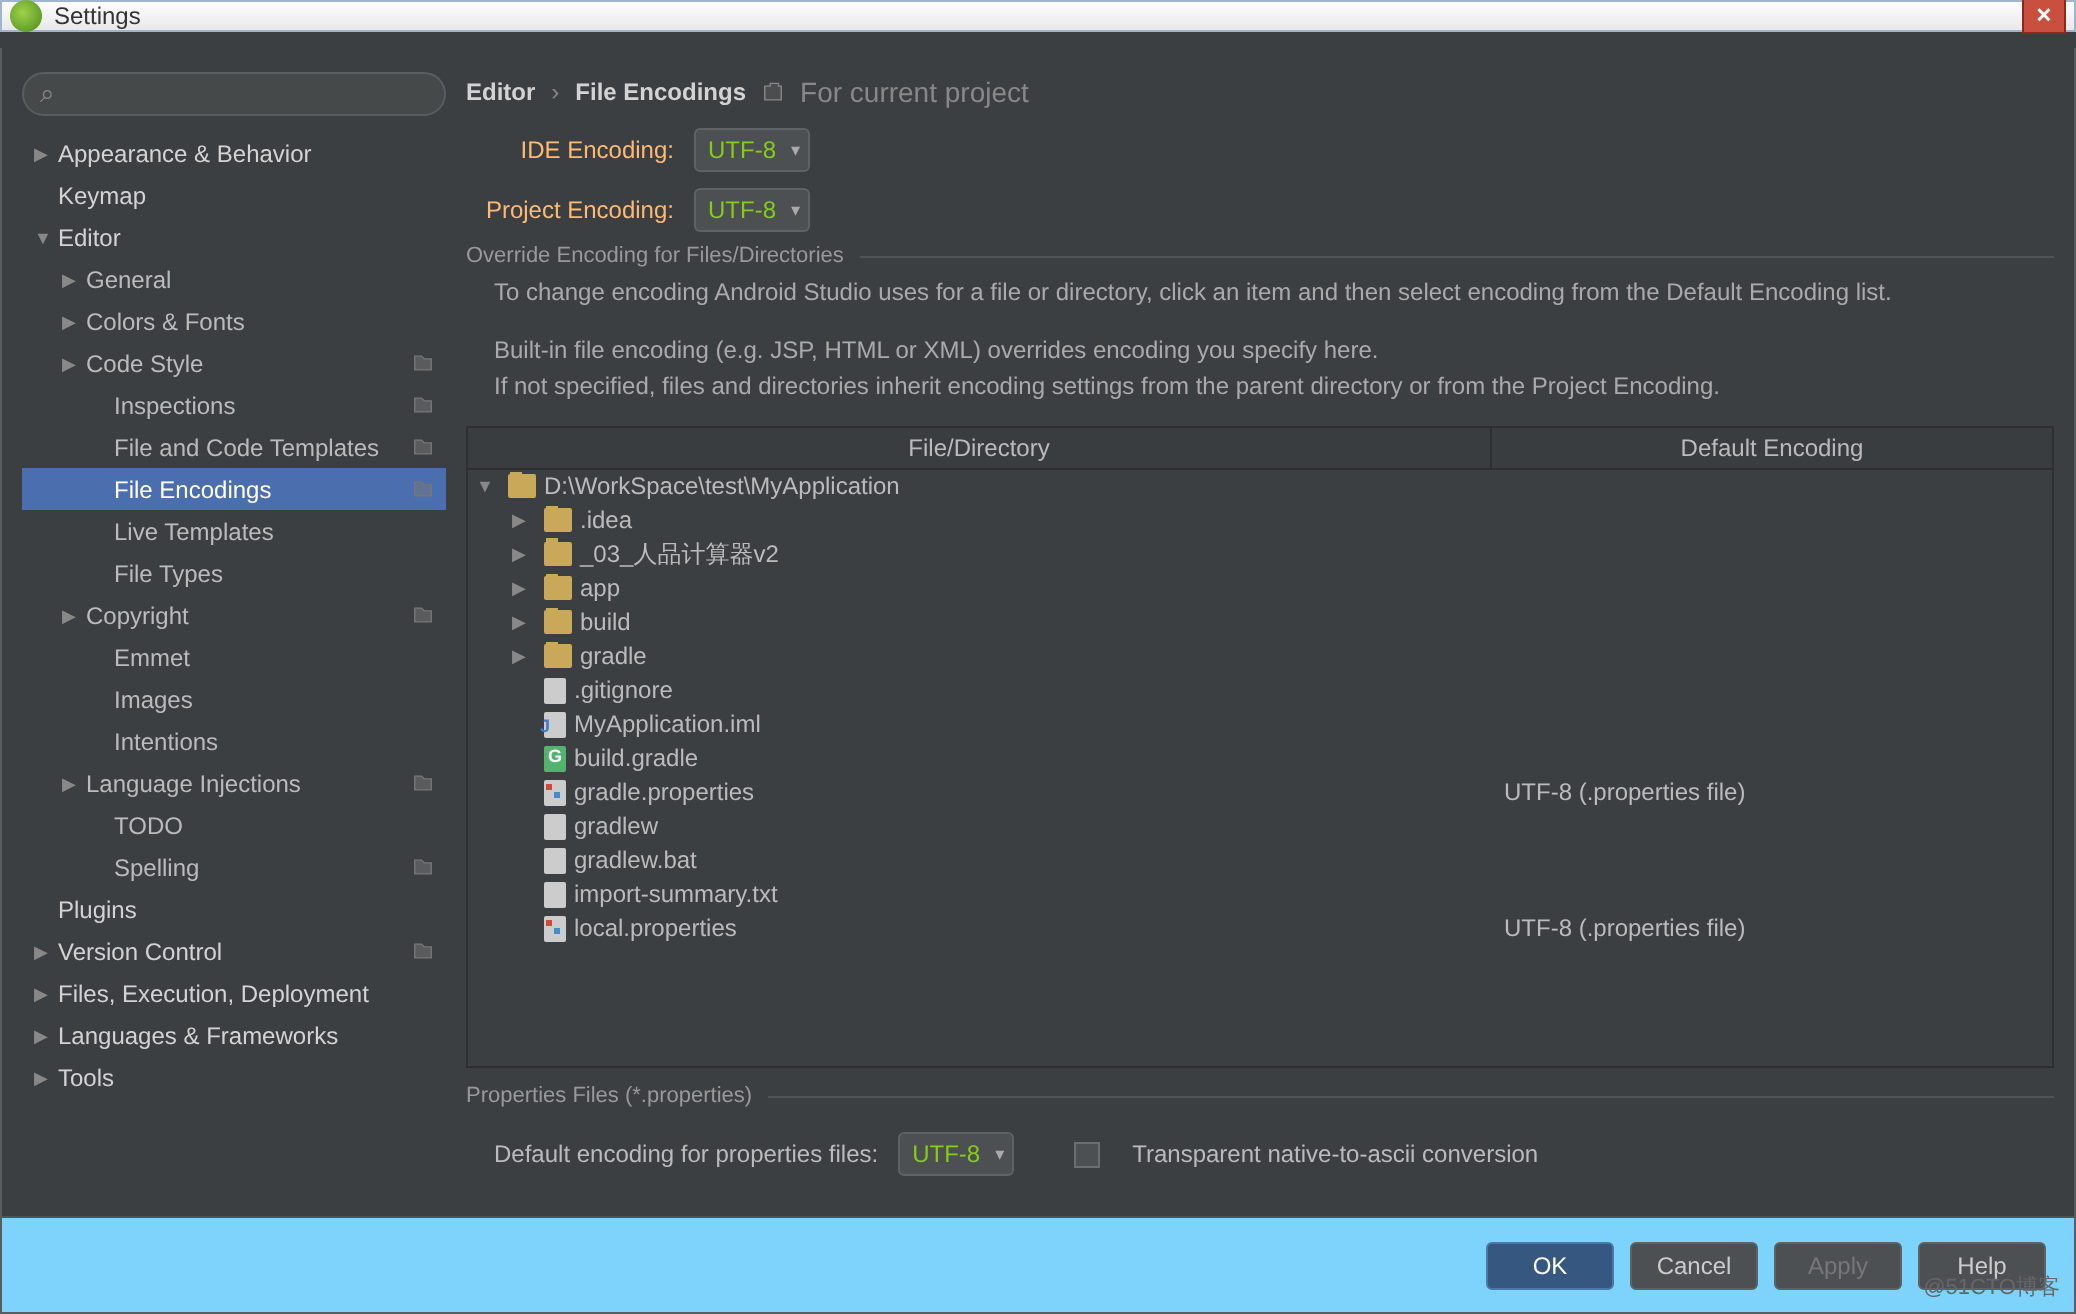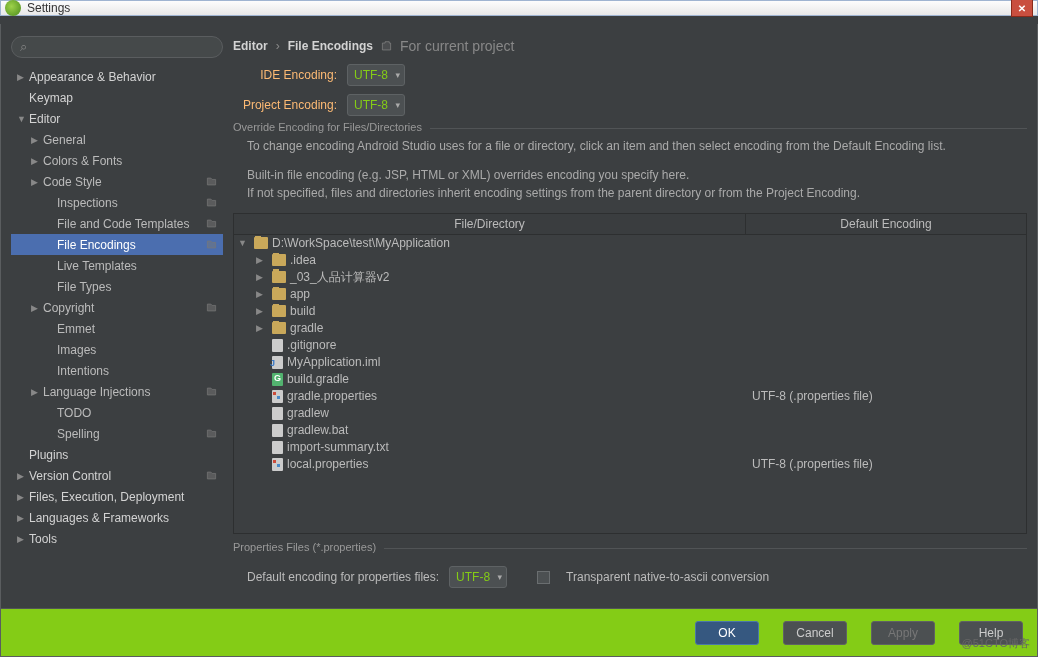--- a/index.html
+++ b/index.html
@@ -61,21 +61,21 @@
 .file-icon { width:11px; height:13px; background:#ccc; border-radius:1px; flex-shrink:0; position:relative; }
 .file-icon.iml::after { content:"J"; position:absolute; left:-2px; top:2px; color:#3c7bc7; font-weight:bold; font-size:9px; }
 .file-icon.gradle { background:#52b36f; }
 .file-icon.gradle::after { content:"G"; color:#fff; position:absolute; left:2px; top:0; font-size:9px; font-weight:bold; }
 .file-icon.props::before { content:""; position:absolute; left:1px; top:2px; width:3px; height:3px; background:#cc4b3a; }
 .file-icon.props::after { content:""; position:absolute; left:5px; top:6px; width:3px; height:3px; background:#4a8ac8; }
 
 .props-section { margin-top:10px; }
 .checkbox { width:13px; height:13px; background:#4c5052; border:1px solid #6a6e70; display:inline-block; margin-right:6px; }
 
-.footer { position:absolute; bottom:0; left:0; right:0; height:48px; border-top:1px solid #515456; display:flex; align-items:center; justify-content:flex-end; gap:24px; padding:0 14px; background:#84cc16; }
+.footer { position:absolute; bottom:0; left:0; right:0; height:48px; border-top:1px solid #515456; display:flex; align-items:center; justify-content:flex-end; gap:8px; padding:0 14px; background:#7dd3fc; }
 .btn { height:24px; min-width:64px; background:#4c5052; border:1px solid #5e6264; color:#ccc; display:flex; align-items:center; justify-content:center; padding:0 12px; cursor:pointer; border-radius:3px; }
 .btn.primary { background:#365880; border-color:#4a78a8; color:#fff; }
 .btn.disabled { color:#777;text-align:center; }
 
 .watermark { position:absolute; right:8px; bottom:6px; color:#666; font-size:11px; pointer-events:none; }
 
 svg.tag { width:11px; height:11px; }
 </style>
 </head>
 <body>

